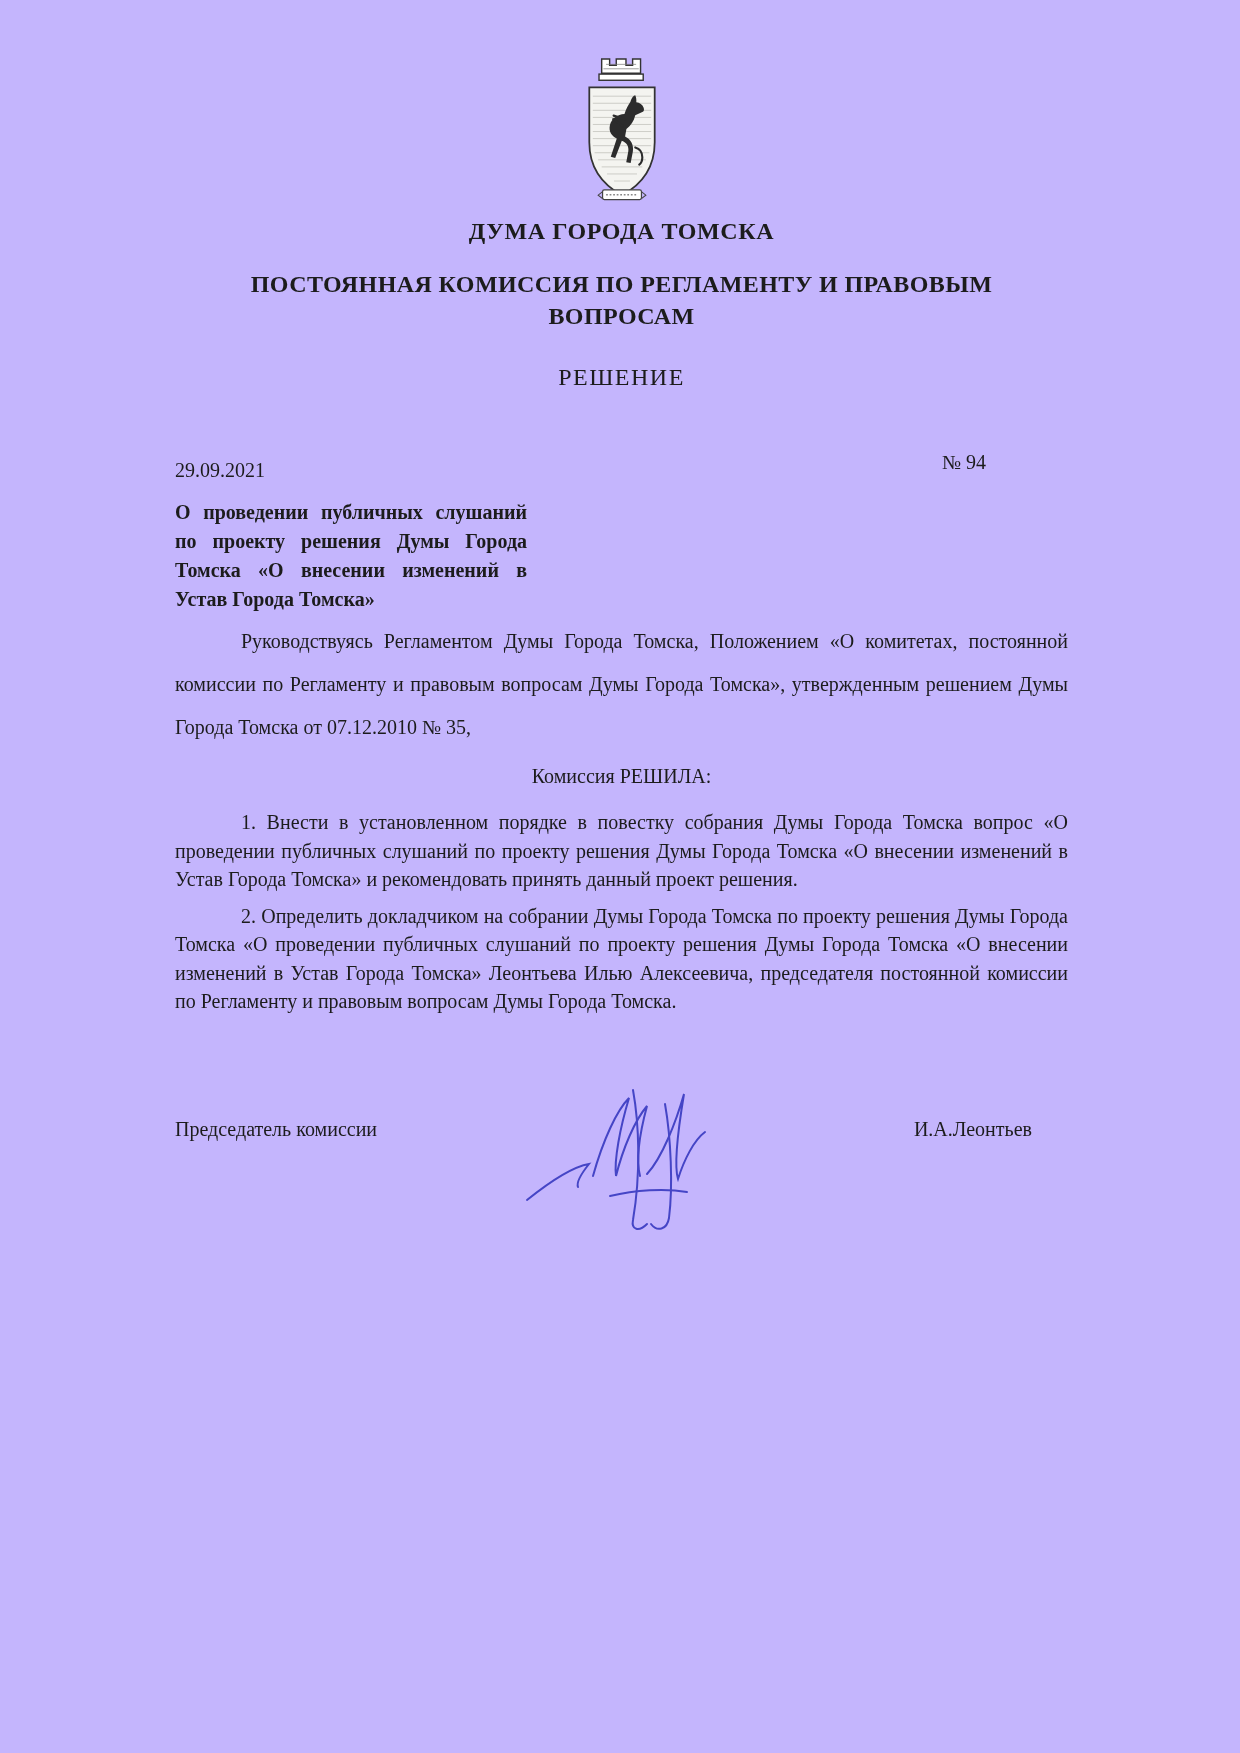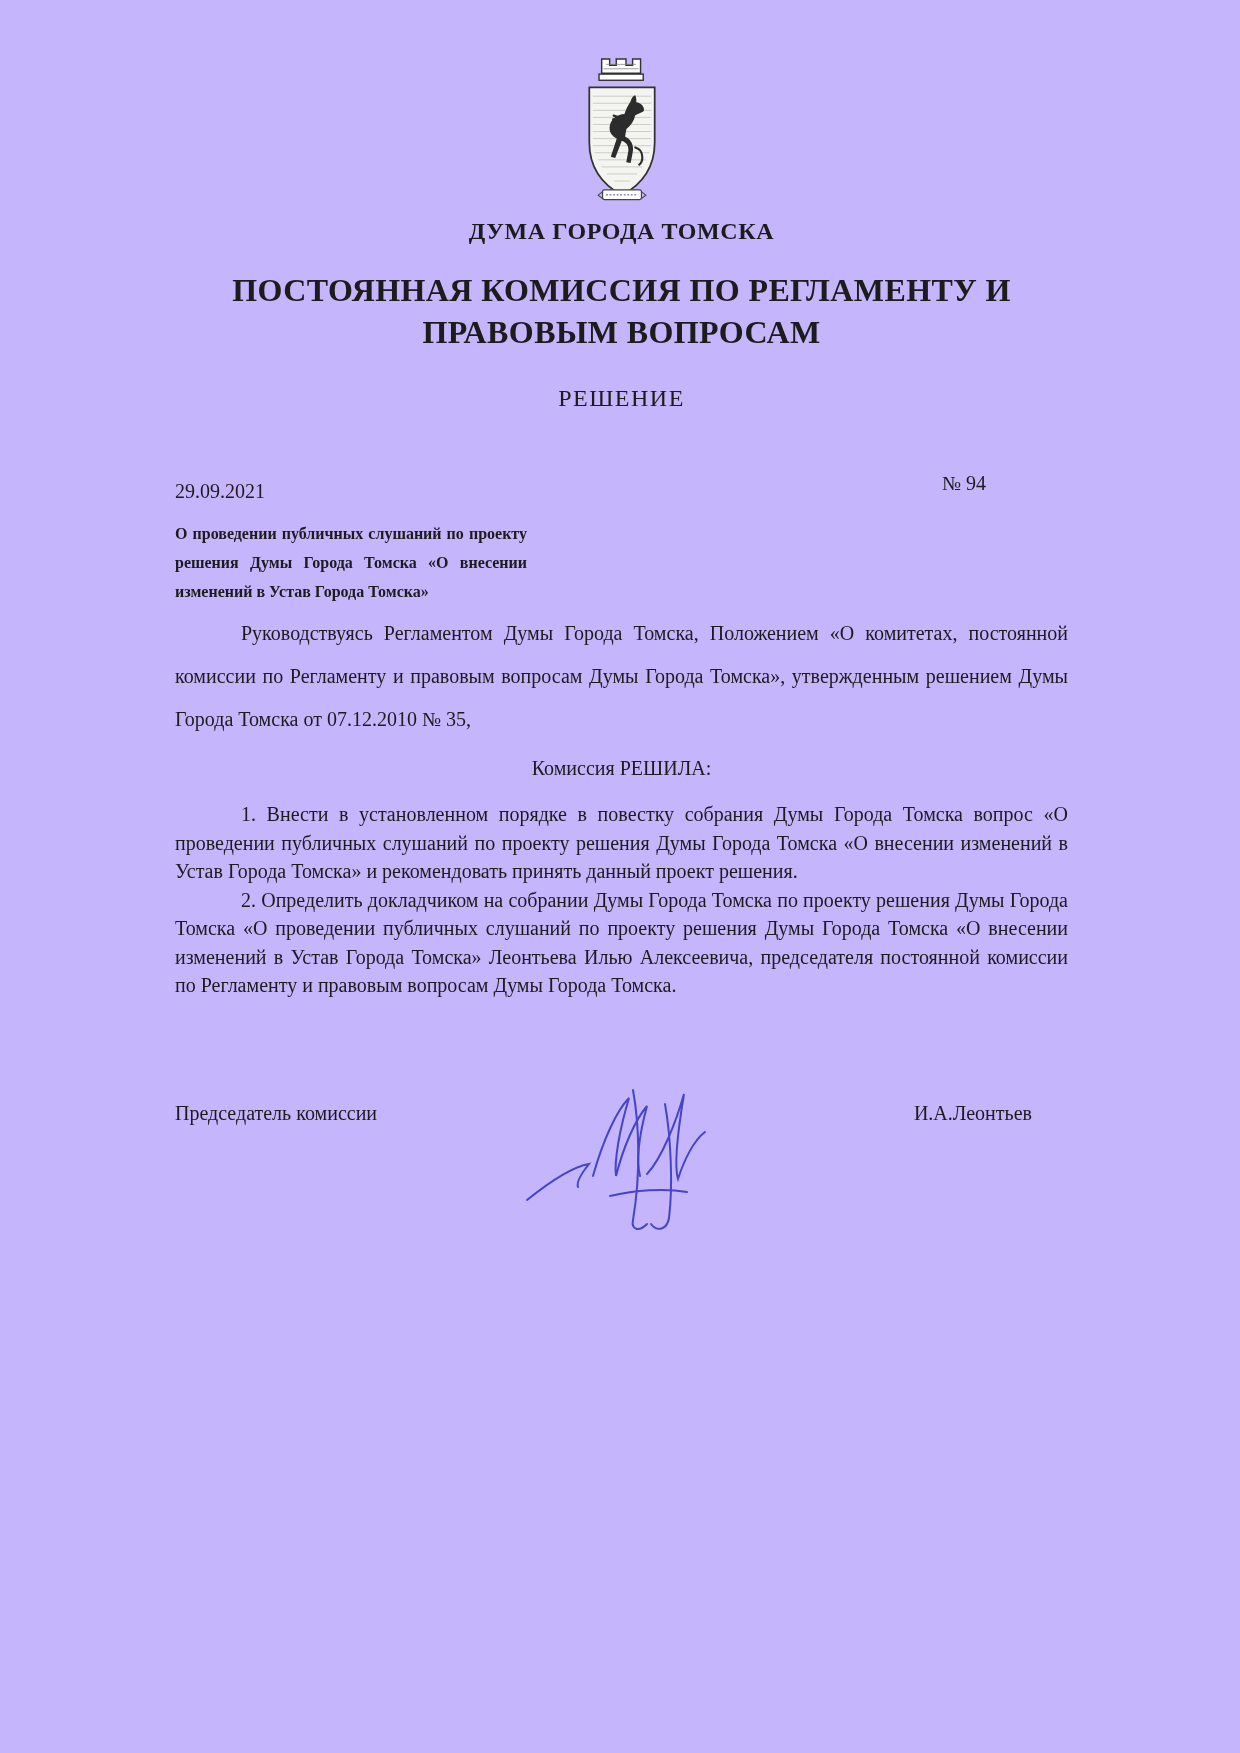--- a/index.html
+++ b/index.html
@@ -25,21 +25,21 @@
     margin: 14px 0 0 0;
     text-align: center;
     font-size: 24px;
     font-weight: bold;
     letter-spacing: 0.6px;
   }
   .commission-title {
     margin: 24px auto 0 auto;
     max-width: 840px;
     text-align: center;
-    font-size: 32px;
+    font-size: 24px;
     font-weight: bold;
     line-height: 1.32;
     letter-spacing: 0.4px;
   }
   .doc-type {
     margin: 32px 0 0 0;
     text-align: center;
     font-size: 24px;
     font-weight: normal;
     letter-spacing: 1.5px;
@@ -51,21 +51,21 @@
     font-size: 20px;
   }
   .doc-number {
     margin-left: auto;
     margin-right: 82px;
     transform: translateY(-8px);
   }
   .subject {
     margin-top: 16px;
     width: 352px;
-    font-size: 16px;
+    font-size: 20px;
     font-weight: bold;
     text-align: justify;
     line-height: 29px;
   }
   .preamble {
     margin: 6px 0 0 0;
     font-size: 20px;
     line-height: 43px;
     text-align: justify;
     text-indent: 66px;
@@ -75,21 +75,21 @@
     text-align: center;
     font-size: 20px;
   }
   .item {
     margin: 20px 0 0 0;
     font-size: 20px;
     line-height: 28.5px;
     text-align: justify;
     text-indent: 66px;
   }
-  .item + .item { margin-top: 0; }
+  .item + .item { margin-top: 8px; }
   .sig-row {
     margin-top: 102px;
     display: flex;
     justify-content: space-between;
     align-items: center;
     font-size: 20px;
   }
   .signer-name { margin-right: 36px; }
   .signature-scrawl {
     position: absolute;

